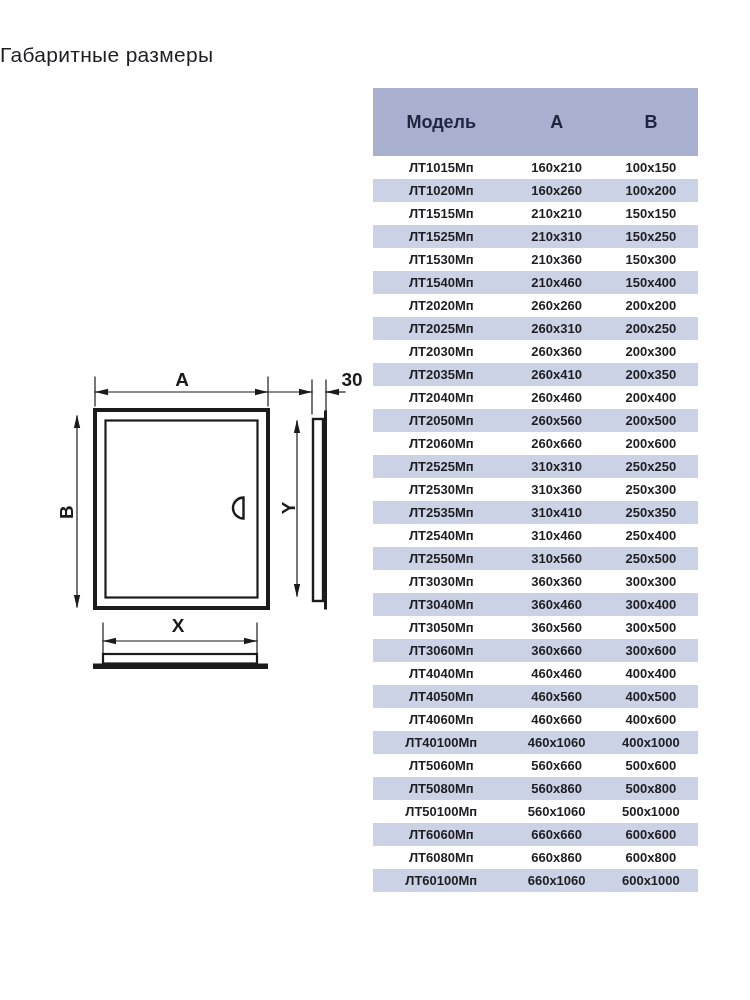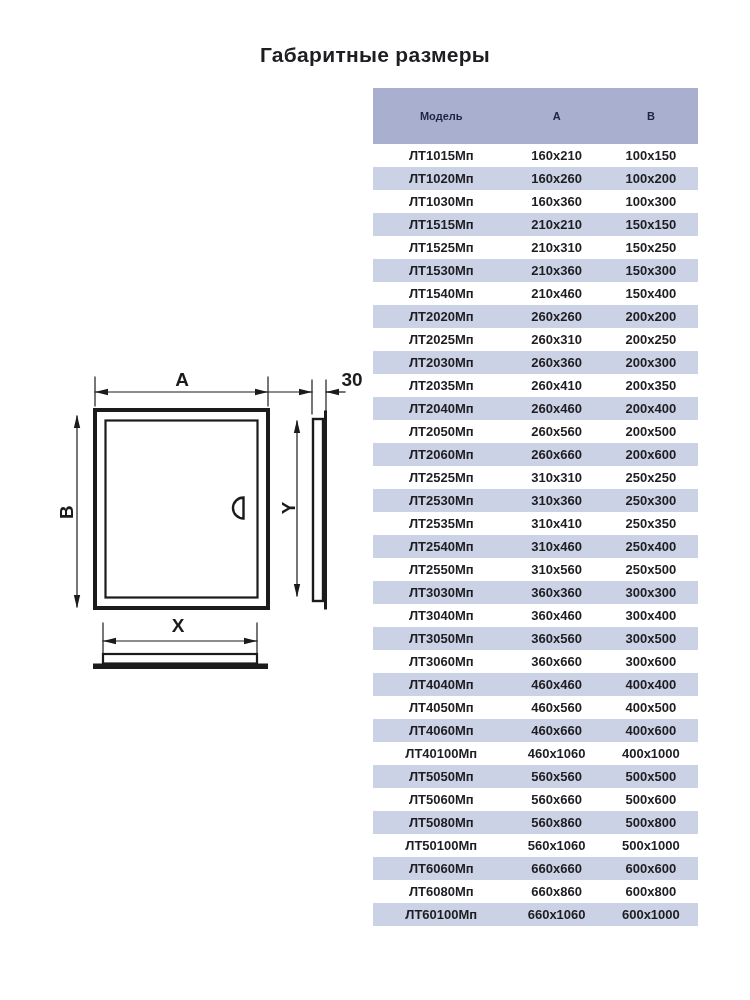--- a/index.html
+++ b/index.html
@@ -7,23 +7,22 @@
     width: 750px; height: 1000px;
     background: #ffffff;
     font-family: "Liberation Sans", sans-serif;
     position: relative;
     overflow: hidden;
   }
   .page-title {
     position: absolute;
     top: 43px; left: 0;
     width: 750px;
-    text-align: center;
     font-size: 21px;
-    font-weight: 700;
+    font-weight: 400;
     letter-spacing: 0.3px;
     color: var(--body-text, #1d1d22);
   }
   .drawing {
     position: absolute;
     left: 55px; top: 360px;
     width: 310px; height: 320px;
   }
   .table-wrap {
     position: absolute;
@@ -34,26 +33,26 @@
     border-collapse: collapse;
     width: 100%;
     table-layout: fixed;
   }
   col.c1 { width: 42%; }
   col.c2 { width: 29%; }
   col.c3 { width: 29%; }
   thead th {
     background: var(--header-bg, #a9b0cf);
     height: 36px;
-    font-size: 11px;
+    font-size: 18px;
     font-weight: 700;
     color: var(--header-text, #1f2440);
     text-align: center;
     vertical-align: middle;
-    padding: 10px;
+    padding: 16px;
   }
   tbody td {
     height: 23px;
     font-size: 13px;
     font-weight: 600;
     color: var(--body-text, #1d1d22);
     text-align: center;
     vertical-align: middle;
     padding: 0;
     white-space: nowrap;
@@ -141,25 +140,20 @@
           <td>ЛТ1015Мп</td>
           <td>160x210</td>
           <td>100x150</td>
         </tr>
         <tr>
           <td>ЛТ1020Мп</td>
           <td>160x260</td>
           <td>100x200</td>
         </tr>
         <tr>
-          <td>ЛТ1030Мп</td>
-          <td>160x360</td>
-          <td>100x300</td>
-        </tr>
-        <tr>
           <td>ЛТ1515Мп</td>
           <td>210x210</td>
           <td>150x150</td>
         </tr>
         <tr>
           <td>ЛТ1525Мп</td>
           <td>210x310</td>
           <td>150x250</td>
         </tr>
         <tr>
@@ -266,25 +260,20 @@
           <td>ЛТ4060Мп</td>
           <td>460x660</td>
           <td>400x600</td>
         </tr>
         <tr>
           <td>ЛТ40100Мп</td>
           <td>460x1060</td>
           <td>400x1000</td>
         </tr>
         <tr>
-          <td>ЛТ5050Мп</td>
-          <td>560x560</td>
-          <td>500x500</td>
-        </tr>
-        <tr>
           <td>ЛТ5060Мп</td>
           <td>560x660</td>
           <td>500x600</td>
         </tr>
         <tr>
           <td>ЛТ5080Мп</td>
           <td>560x860</td>
           <td>500x800</td>
         </tr>
         <tr>

